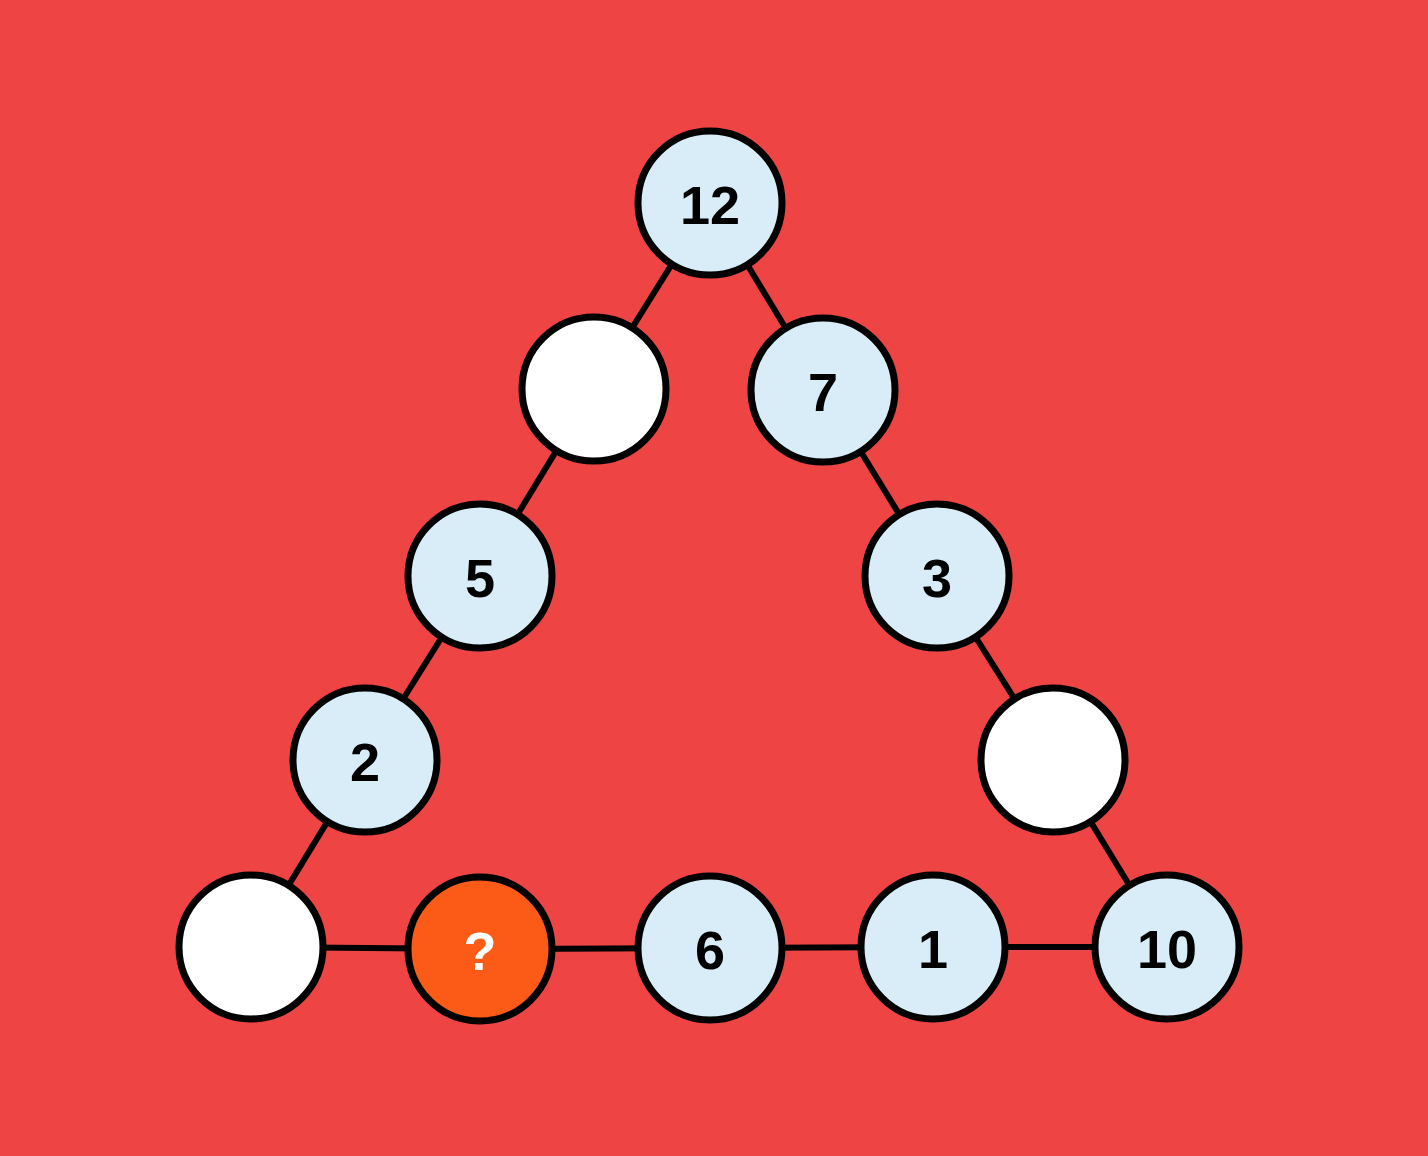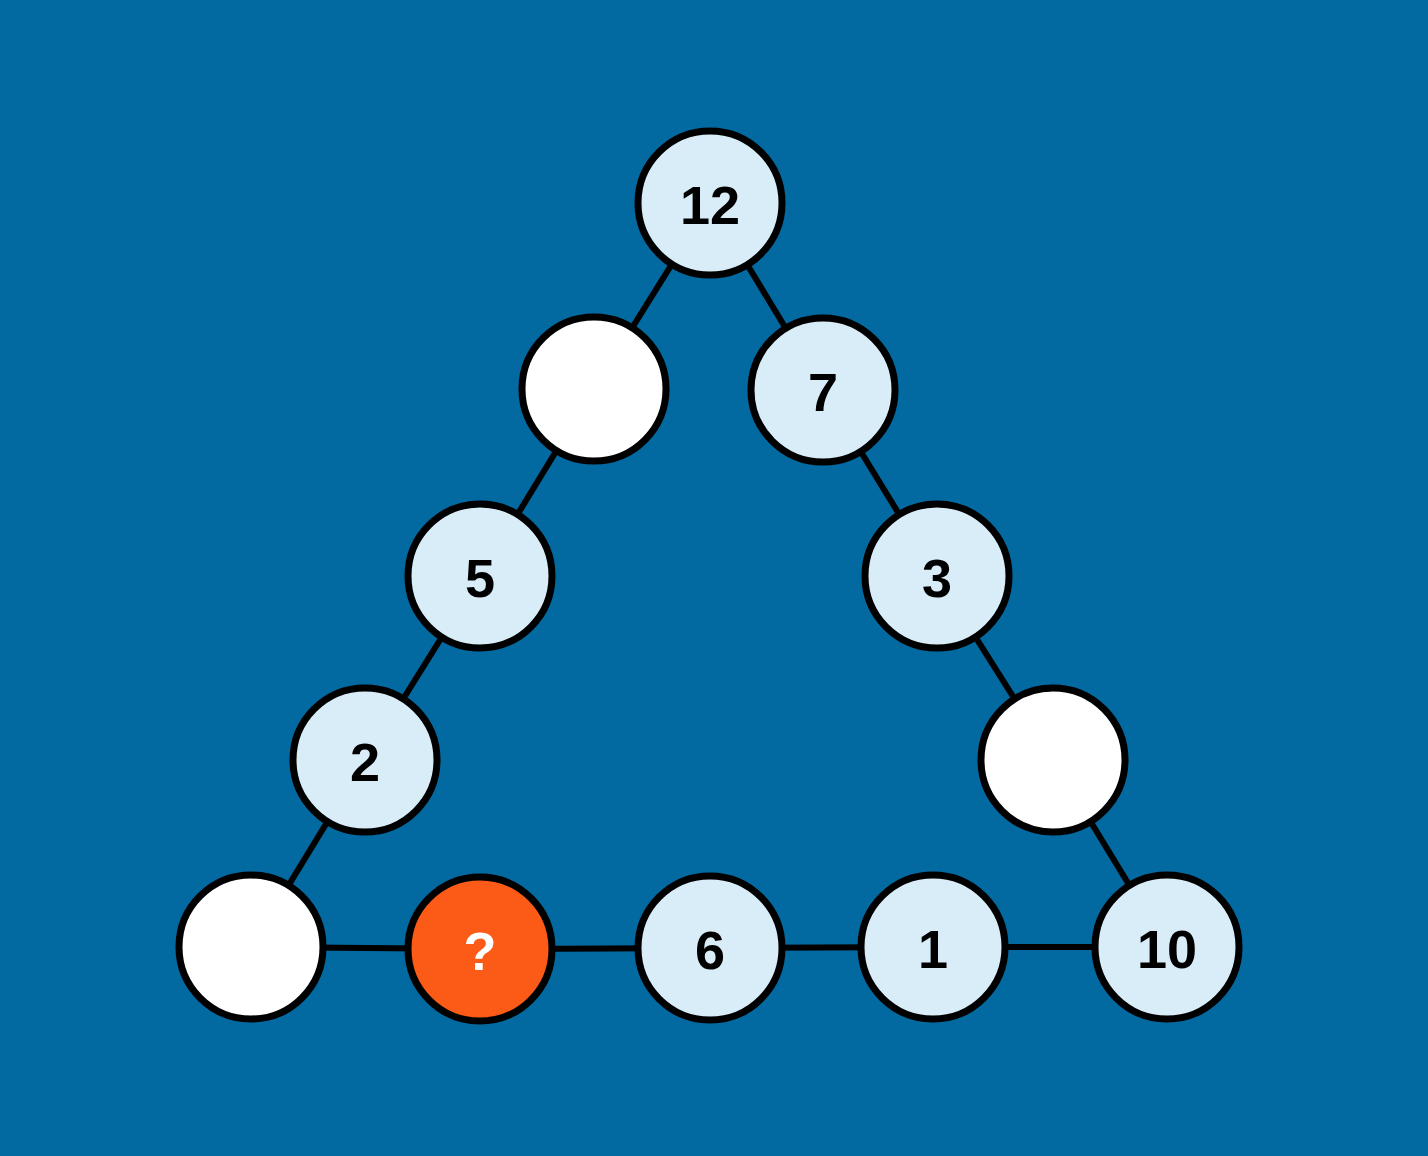--- a/index.html
+++ b/index.html
@@ -5,21 +5,21 @@
   html, body {
     margin: 0;
     padding: 0;
     background: #ffffff;
     font-family: "Liberation Sans", sans-serif;
   }
   .canvas {
     position: relative;
     width: 1428px;
     height: 1156px;
-    background: #0369a1;
+    background: #ef4444;
     overflow: hidden;
   }
   svg {
     display: block;
     width: 1428px;
     height: 1156px;
   }
   .node-label {
     font-family: "Liberation Sans", sans-serif;
     font-weight: bold;

